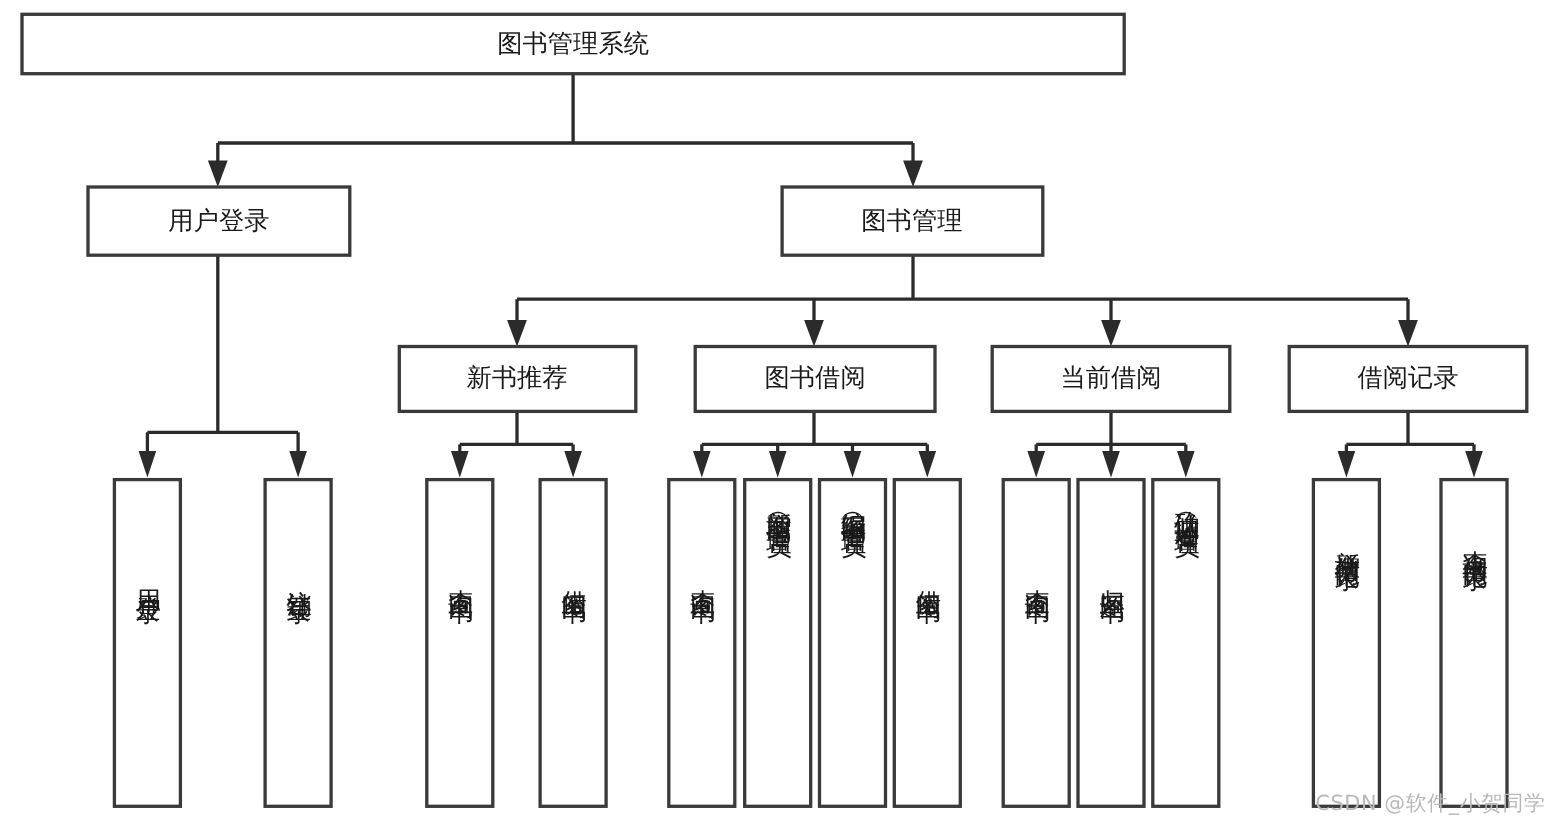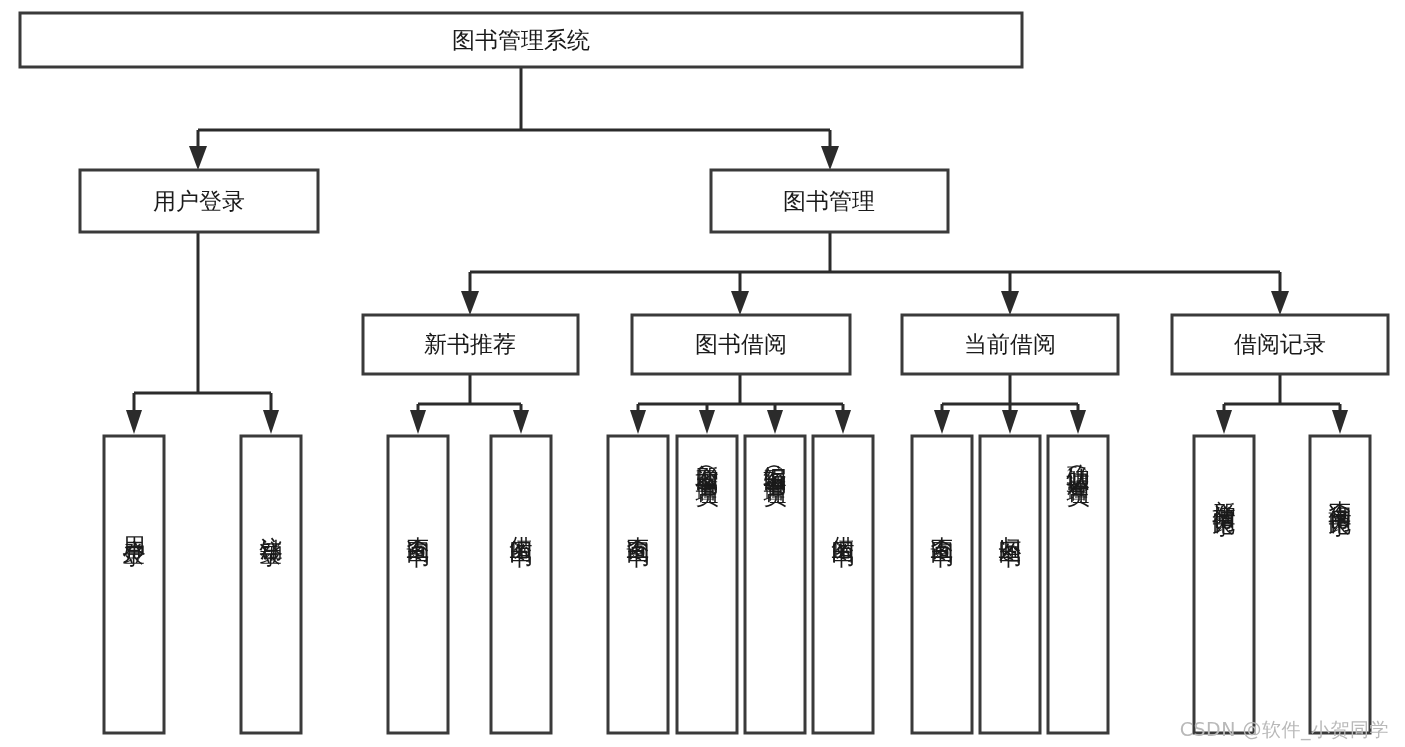--- a/index.html
+++ b/index.html
@@ -59,21 +59,21 @@
     text-orientation: upright;
     font-family: "DejaVu Sans", "Liberation Sans", sans-serif;
     font-size: 23px;
     line-height: 1;
     color: #1a1a1a;
     letter-spacing: 3px;
     white-space: nowrap;
   }
   .watermark {
     position: absolute;
-    right: 16px;
+    right: 0;
     bottom: 4px;
     font-family: "DejaVu Sans", "Liberation Sans", sans-serif;
     font-size: 19px;
     color: #b9b9b9;
     letter-spacing: 0.5px;
     user-select: none;
   }
 </style>
 </head>
 <body>

